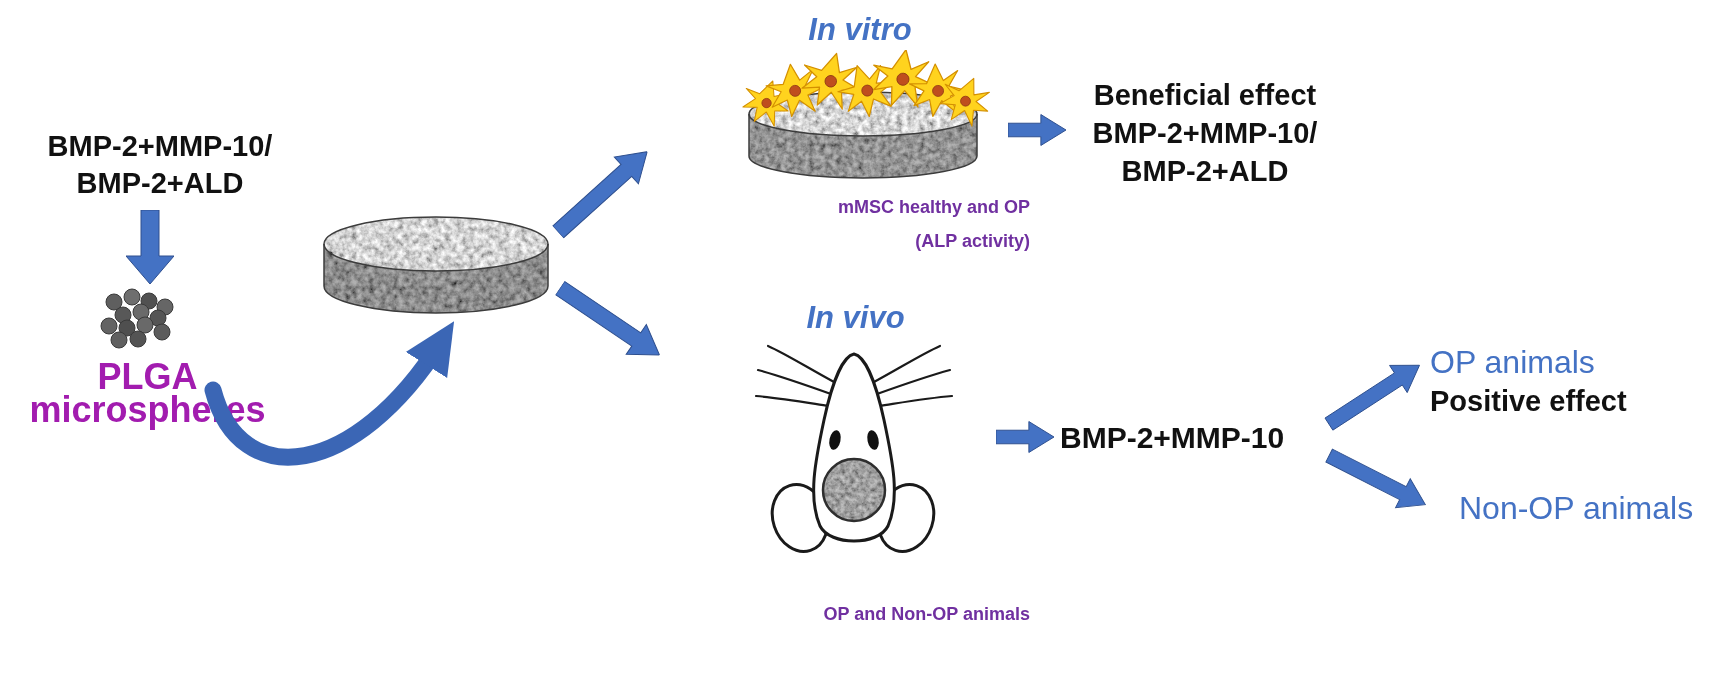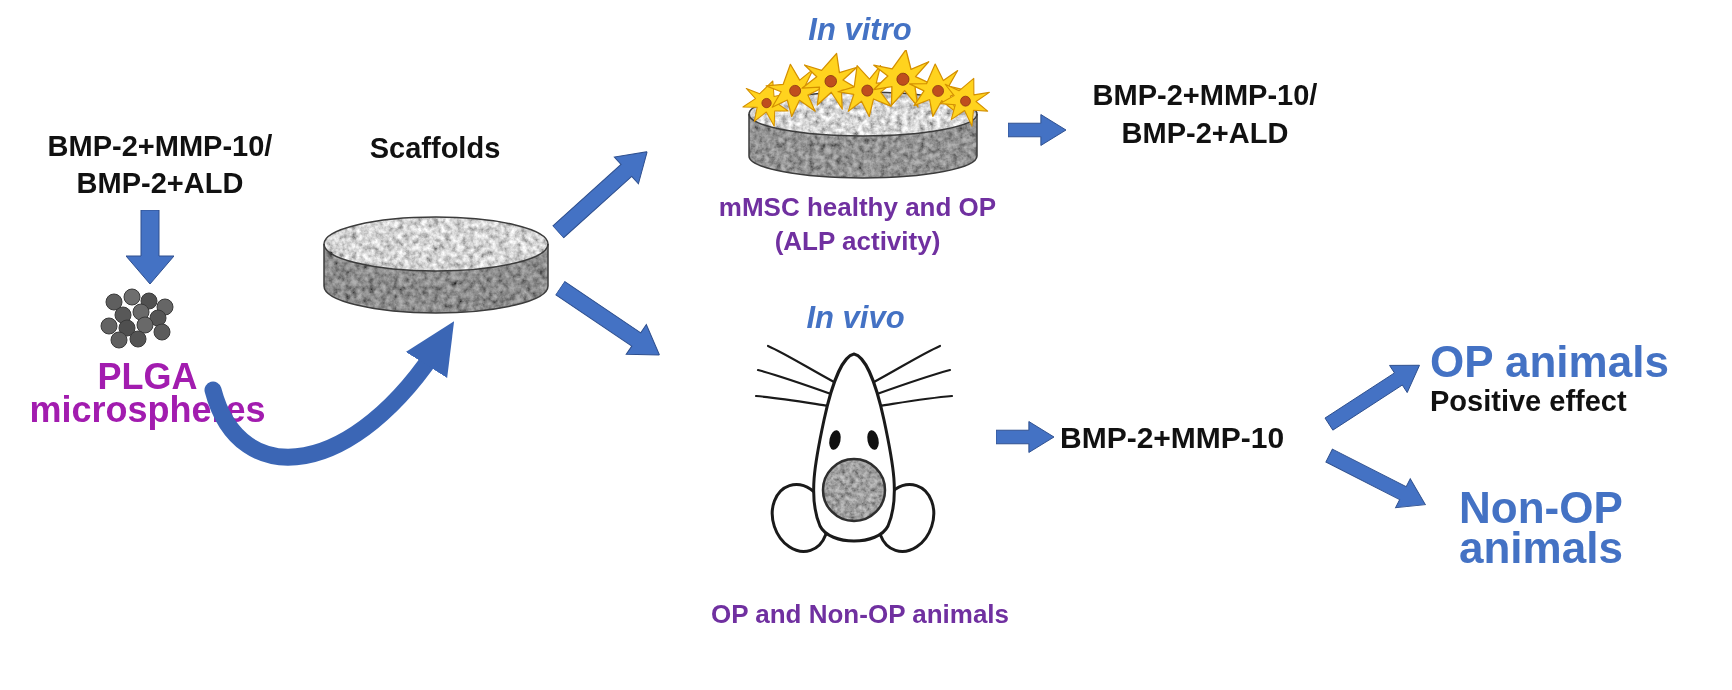--- a/index.html
+++ b/index.html
@@ -5,23 +5,23 @@
   html,body{margin:0;padding:0;background:#ffffff;}
   .stage{
     position:relative;width:1732px;height:690px;background:#ffffff;overflow:hidden;
     font-family:"Liberation Sans", sans-serif;color:#111;
   }
   .abs{position:absolute;}
   .ctr{text-align:center;}
   .line{display:block;}
   .h-black{font-weight:bold;color:#111;font-size:29px;line-height:37px;}
   .h-black-sm{font-weight:bold;color:#a21caf;font-size:36px;line-height:33px;}
-  .purple{font-weight:bold;color:#7030A0;font-size:26px;line-height:34px;}
+  .purple{font-weight:bold;color:#7030A0;font-size:18px;line-height:34px;text-align:right;}
   .blue-title{font-weight:bold;font-style:italic;color:#4472C4;font-size:31px;line-height:36px;}
-  .blue-big{font-weight:bold;color:#4472C4;font-size:44px;line-height:40px;}
+  .blue-big{font-weight:normal;color:#4472C4;font-size:32px;line-height:40px;}
   .fx-black{font-weight:bold;color:#111;font-size:29px;line-height:38px;}
   .treatment{font-weight:bold;color:#111;font-size:30px;line-height:36px;}
   svg{display:block;}
 </style>
 </head>
 <body>
 
 <div class="stage">
 
   <div class="abs ctr h-black" style="left:10px;top:128px;width:300px;">
@@ -49,21 +49,20 @@
       <circle cx="27" cy="52" r="8" fill="#606060"></circle>
       <circle cx="46" cy="51" r="8" fill="#545454"></circle>
     </g>
   </svg>
 
   <div class="abs ctr h-black-sm" style="left:5px;top:360px;width:285px;">
     <span>PLGA microspheres</span>
   </div>
 
   <div class="abs ctr h-black" style="left:295px;top:130px;width:280px;">
-    <span class="line">Scaffolds</span>
   </div>
 
   <svg class="abs" style="left:316px;top:210px;" width="240" height="108" viewBox="0 0 240 108">
     <defs>
       <filter id="texA" x="-10%" y="-10%" width="120%" height="120%">
         <feTurbulence type="fractalNoise" baseFrequency="0.17" numOctaves="4" seed="8" stitchTiles="stitch"></feTurbulence>
         <feColorMatrix type="saturate" values="0"></feColorMatrix>
         <feComponentTransfer>
           <feFuncR type="linear" slope="1.8" intercept="-0.30"></feFuncR>
           <feFuncG type="linear" slope="1.8" intercept="-0.30"></feFuncG>
@@ -158,20 +157,21 @@
   <div class="abs ctr purple" style="left:685px;top:190px;width:345px;">
     <span class="line">mMSC healthy and OP</span>
     <span class="line">(ALP activity)</span>
   </div>
 
   <svg class="abs" style="left:1008px;top:112px;" width="58" height="36" viewBox="0 0 60 36">
     <polygon points="0,11 34,11 34,2 60,18 34,34 34,25 0,25" fill="#4472C4" stroke="#2E4F8E" stroke-width="1"></polygon>
   </svg>
 
   <div class="abs ctr fx-black" style="left:1055px;top:76px;width:300px;">
+    <span class="line">Beneficial effect</span>
     <span class="line">BMP-2+MMP-10/</span>
     <span class="line">BMP-2+ALD</span>
   </div>
 
   <div class="abs ctr blue-title" style="left:738px;top:300px;width:235px;">
     <span>In vivo</span>
   </div>
 
   <svg class="abs" style="left:748px;top:340px;" width="212" height="218" viewBox="0 0 212 218">
     <defs>

